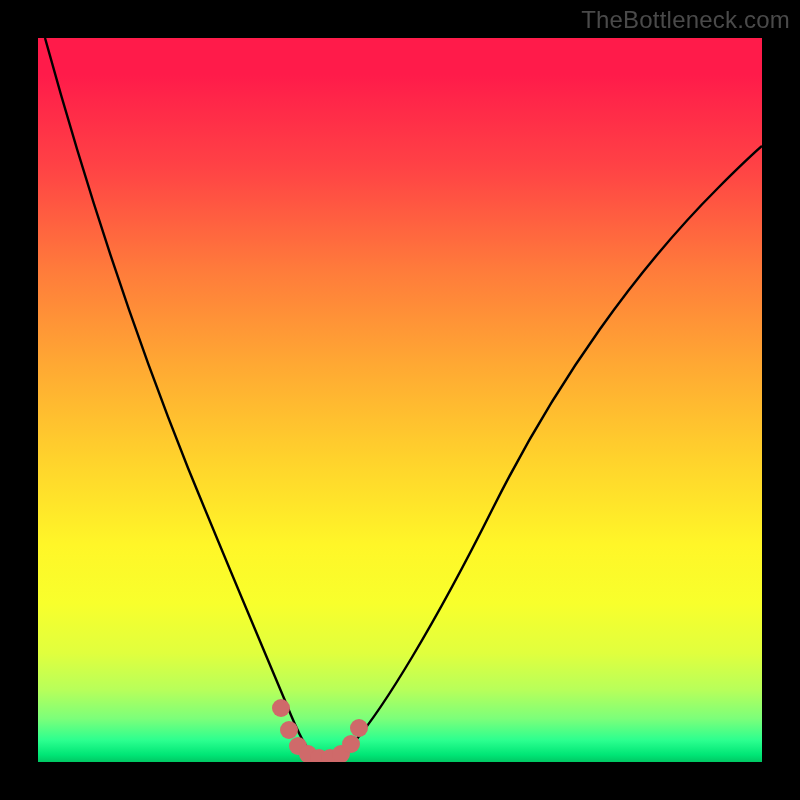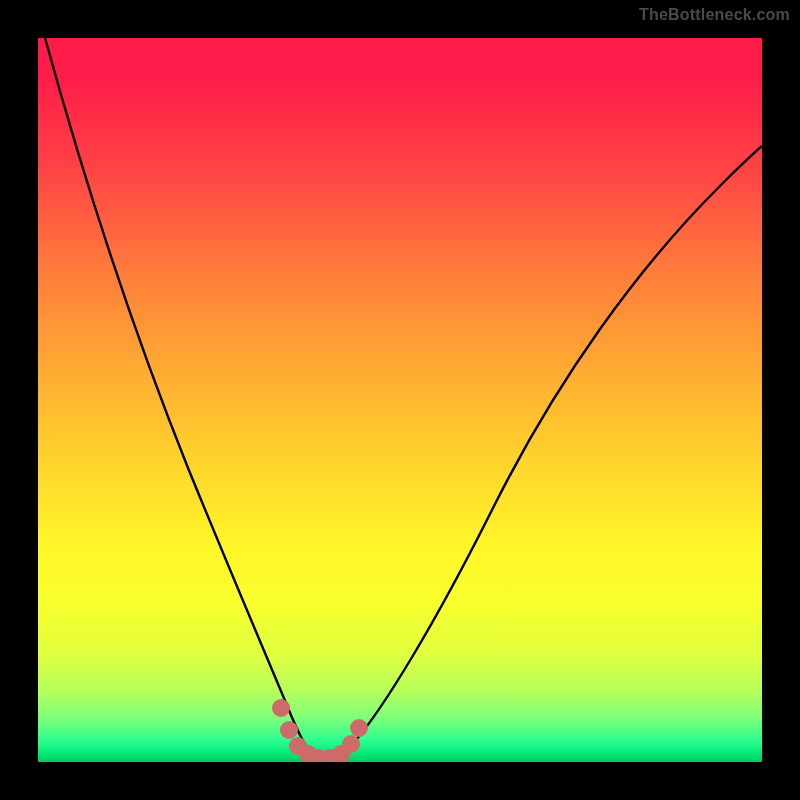--- a/index.html
+++ b/index.html
@@ -46,23 +46,23 @@
       #2cff8f 97%,
       #00e676 99%,
       #00c864 100%
     );
   }
   .watermark {
     position: absolute;
     top: 6px;
     right: 10px;
     color: #4a4a4a;
-    font-size: 16px;
+    font-size: 24px;
     letter-spacing: 0.2px;
-    font-weight: 700;
+    font-weight: 400;
     user-select: none;
   }
   svg.curves {
     position: absolute;
     inset: 0;
   }
 </style>
 </head>
 <body>
 

